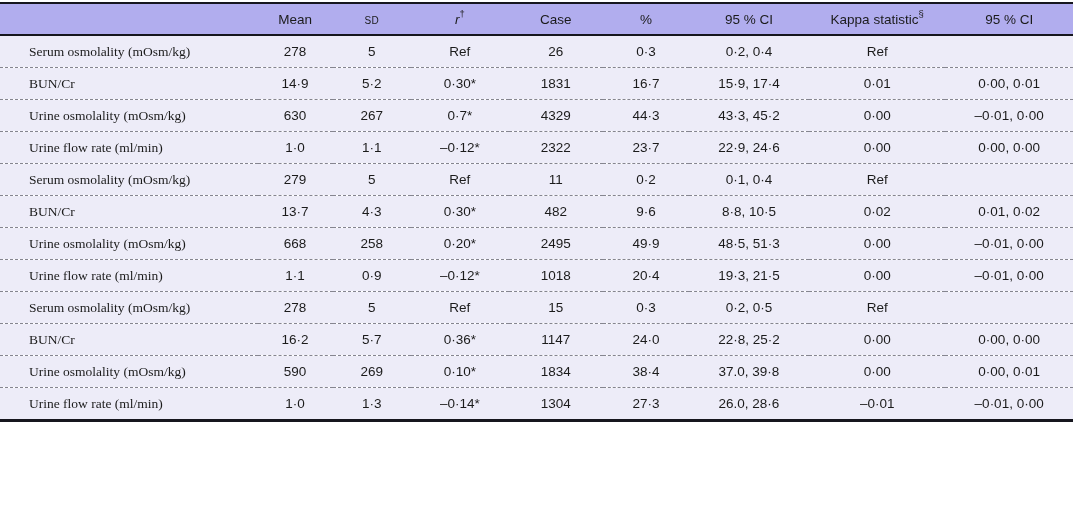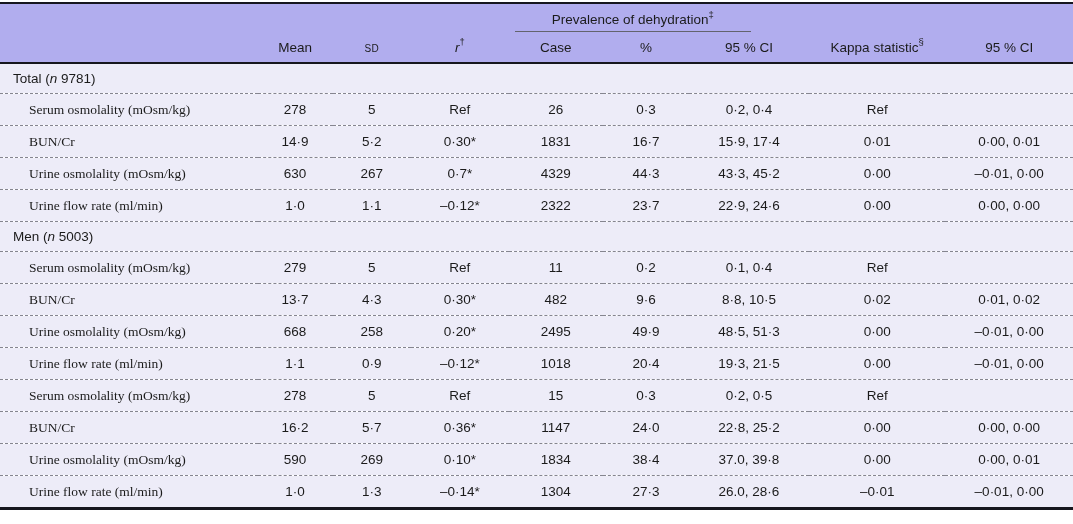--- a/index.html
+++ b/index.html
@@ -46,43 +46,33 @@
         <col class="c-mean">
         <col class="c-sd">
         <col class="c-r">
       <col class="c-case">
         <col class="c-pct">
         <col class="c-ci1">
         <col class="c-kappa">
         <col class="c-ci2">
     </colgroup>
     <thead>
-      <tr class="h1">
-        <th colspan="4"></th>
-        <th colspan="3">
-          <span class="group-box"><span>Prevalence of dehydration</span><sup>‡</sup></span>
-        </th>
-        <th colspan="2"></th>
-      </tr>
       <tr class="h2">
         <th></th>
         <th>Mean</th>
         <th><span class="sd-head">SD</span></th>
         <th><span class="it">r</span><sup>†</sup></th>
         <th>Case</th>
         <th>%</th>
         <th>95 % CI</th>
         <th><span>Kappa statistic</span><sup>§</sup></th>
         <th>95 % CI</th>
       </tr>
     </thead>
     <tbody id="tbody">
-        <tr class="section-row">
-          <td colspan="9"><span>Total (</span><span class="it">n</span><span> 9781)</span></td>
-        </tr>
         <tr class="data-row">
           <td class="label-cell">Serum osmolality (mOsm/kg)</td>
           <td class="num-cell">278</td>
           <td class="num-cell">5</td>
           <td class="num-cell">Ref</td>
           <td class="num-cell">26</td>
           <td class="num-cell">0·3</td>
           <td class="num-cell">0·2, 0·4</td>
           <td class="num-cell">Ref</td>
           <td class="num-cell"></td>
@@ -113,23 +103,20 @@
           <td class="label-cell">Urine flow rate (ml/min)</td>
           <td class="num-cell">1·0</td>
           <td class="num-cell">1·1</td>
           <td class="num-cell">–0·12*</td>
           <td class="num-cell">2322</td>
           <td class="num-cell">23·7</td>
           <td class="num-cell">22·9, 24·6</td>
           <td class="num-cell">0·00</td>
           <td class="num-cell">0·00, 0·00</td>
         </tr>
-        <tr class="section-row">
-          <td colspan="9"><span>Men (</span><span class="it">n</span><span> 5003)</span></td>
-        </tr>
         <tr class="data-row">
           <td class="label-cell">Serum osmolality (mOsm/kg)</td>
           <td class="num-cell">279</td>
           <td class="num-cell">5</td>
           <td class="num-cell">Ref</td>
           <td class="num-cell">11</td>
           <td class="num-cell">0·2</td>
           <td class="num-cell">0·1, 0·4</td>
           <td class="num-cell">Ref</td>
           <td class="num-cell"></td>

